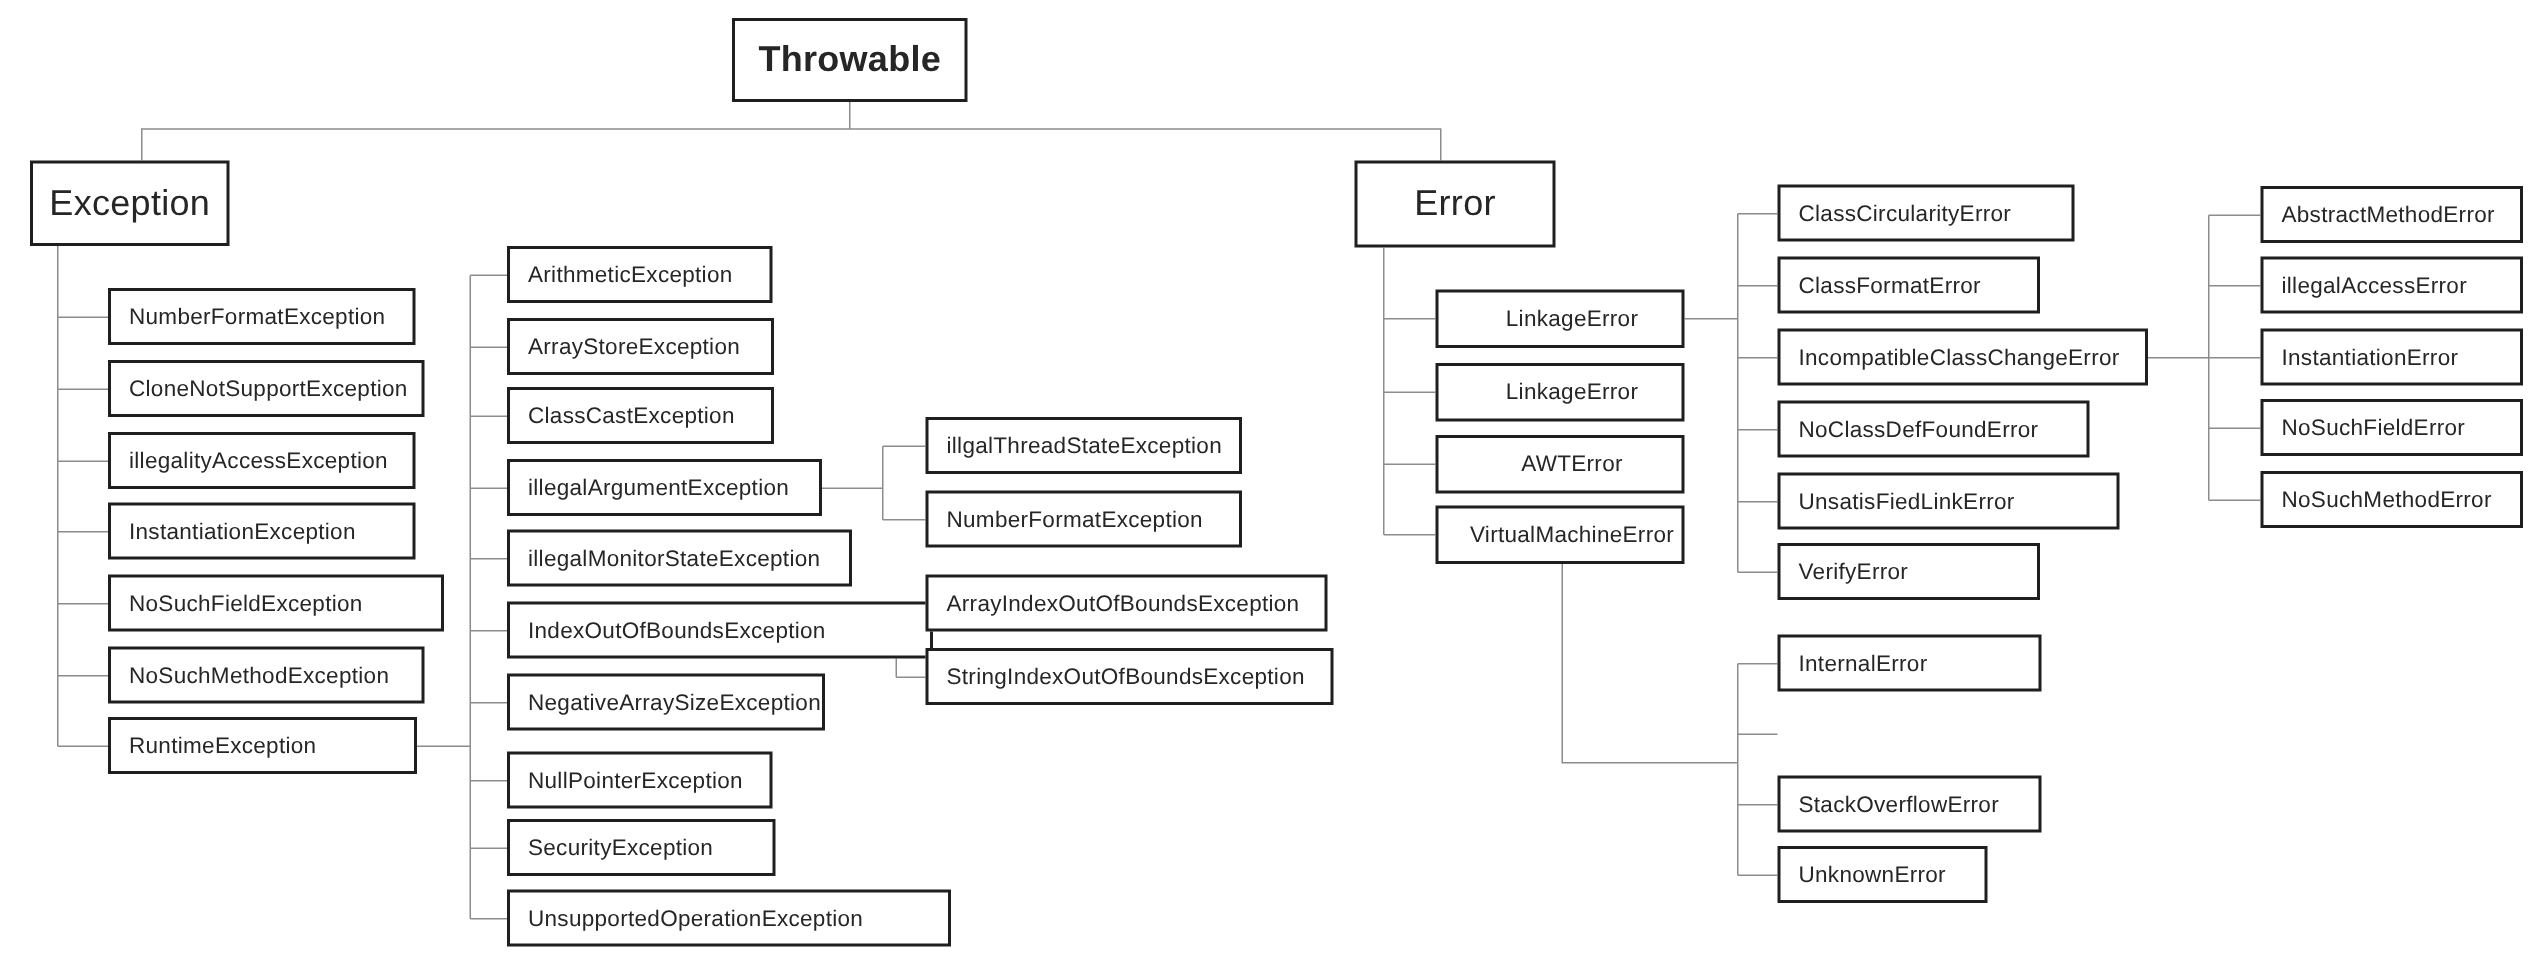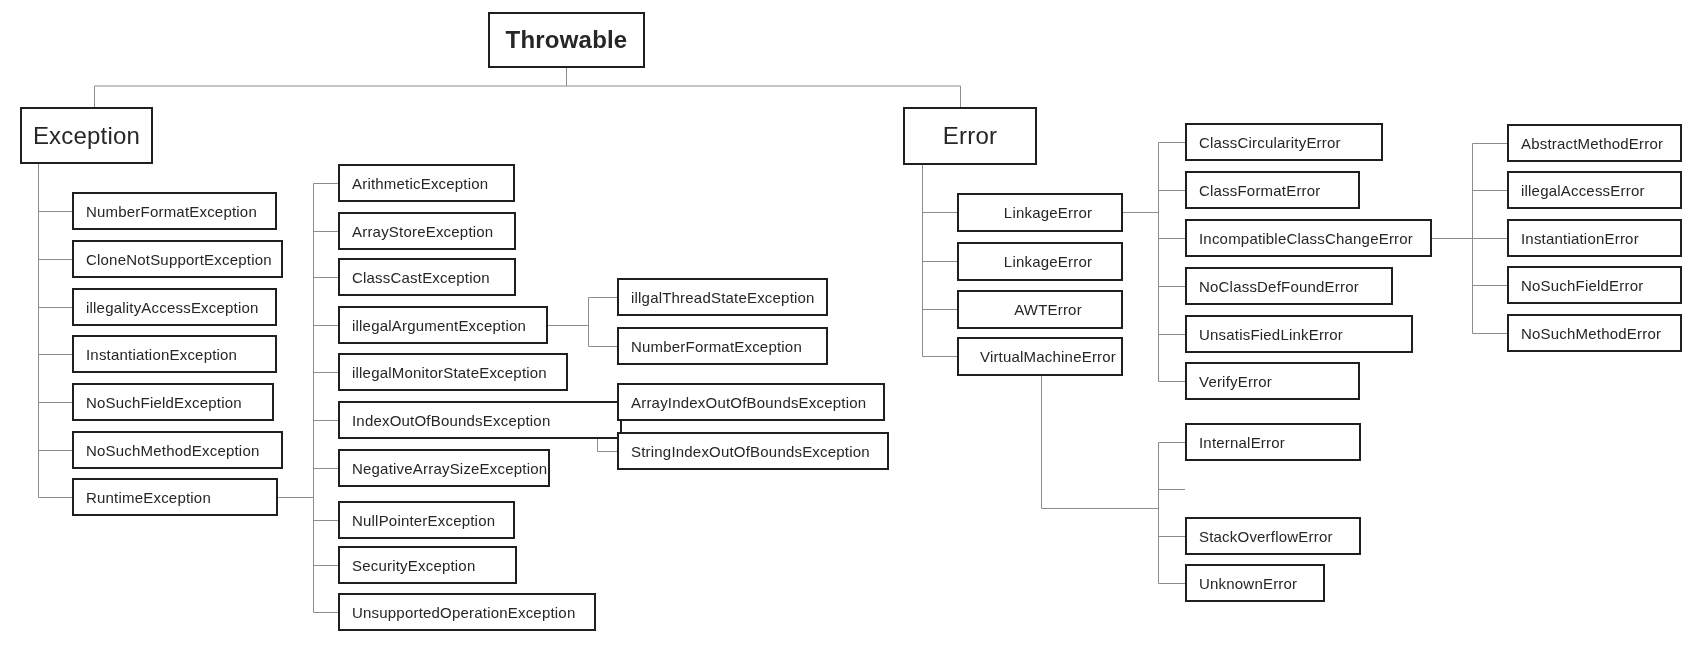--- a/index.html
+++ b/index.html
@@ -57,34 +57,34 @@
 
   <div class="node title bold" style="left:488px;top:12px;width:157px;height:56px">Throwable</div>
 
   <div class="node title" style="left:20px;top:107px;width:133px;height:57px">Exception</div>
   <div class="node title" style="left:903px;top:107px;width:134px;height:58px">Error</div>
 
   <div class="node" style="left:72px;top:192px;width:205px">NumberFormatException</div>
   <div class="node" style="left:72px;top:240px;width:211px">CloneNotSupportException</div>
   <div class="node" style="left:72px;top:288px;width:205px">illegalityAccessException</div>
   <div class="node" style="left:72px;top:335px;width:205px">InstantiationException</div>
-  <div class="node" style="left:72px;top:383px;width:202px">NoSuchFieldException</div>
+  <div class="node" style="left:72px;top:383px;width:224px">NoSuchFieldException</div>
   <div class="node" style="left:72px;top:431px;width:211px">NoSuchMethodException</div>
   <div class="node" style="left:72px;top:478px;width:206px">RuntimeException</div>
 
   <div class="node" style="left:338px;top:164px;width:177px">ArithmeticException</div>
   <div class="node" style="left:338px;top:212px;width:178px">ArrayStoreException</div>
   <div class="node" style="left:338px;top:258px;width:178px">ClassCastException</div>
   <div class="node" style="left:338px;top:306px;width:210px">illegalArgumentException</div>
   <div class="node" style="left:338px;top:353px;width:230px">illegalMonitorStateException</div>
   <div class="node" style="left:338px;top:401px;width:284px">IndexOutOfBoundsException</div>
   <div class="node" style="left:338px;top:449px;width:212px">NegativeArraySizeException</div>
   <div class="node" style="left:338px;top:501px;width:177px">NullPointerException</div>
   <div class="node" style="left:338px;top:546px;width:179px">SecurityException</div>
-  <div class="node" style="left:338px;top:593px;width:258px">UnsupportedOperationException</div>
+  <div class="node" style="left:338px;top:593px;width:296px">UnsupportedOperationException</div>
 
   <div class="node" style="left:617px;top:278px;width:211px">illgalThreadStateException</div>
   <div class="node" style="left:617px;top:327px;width:211px">NumberFormatException</div>
 
   <div class="node" style="left:617px;top:383px;width:268px">ArrayIndexOutOfBoundsException</div>
   <div class="node" style="left:617px;top:432px;width:272px">StringIndexOutOfBoundsException</div>
 
   <div class="node center" style="left:957px;top:193px;width:166px;height:39px">LinkageError</div>
   <div class="node center" style="left:957px;top:242px;width:166px;height:39px">LinkageError</div>
   <div class="node center" style="left:957px;top:290px;width:166px;height:39px">AWTError</div>

